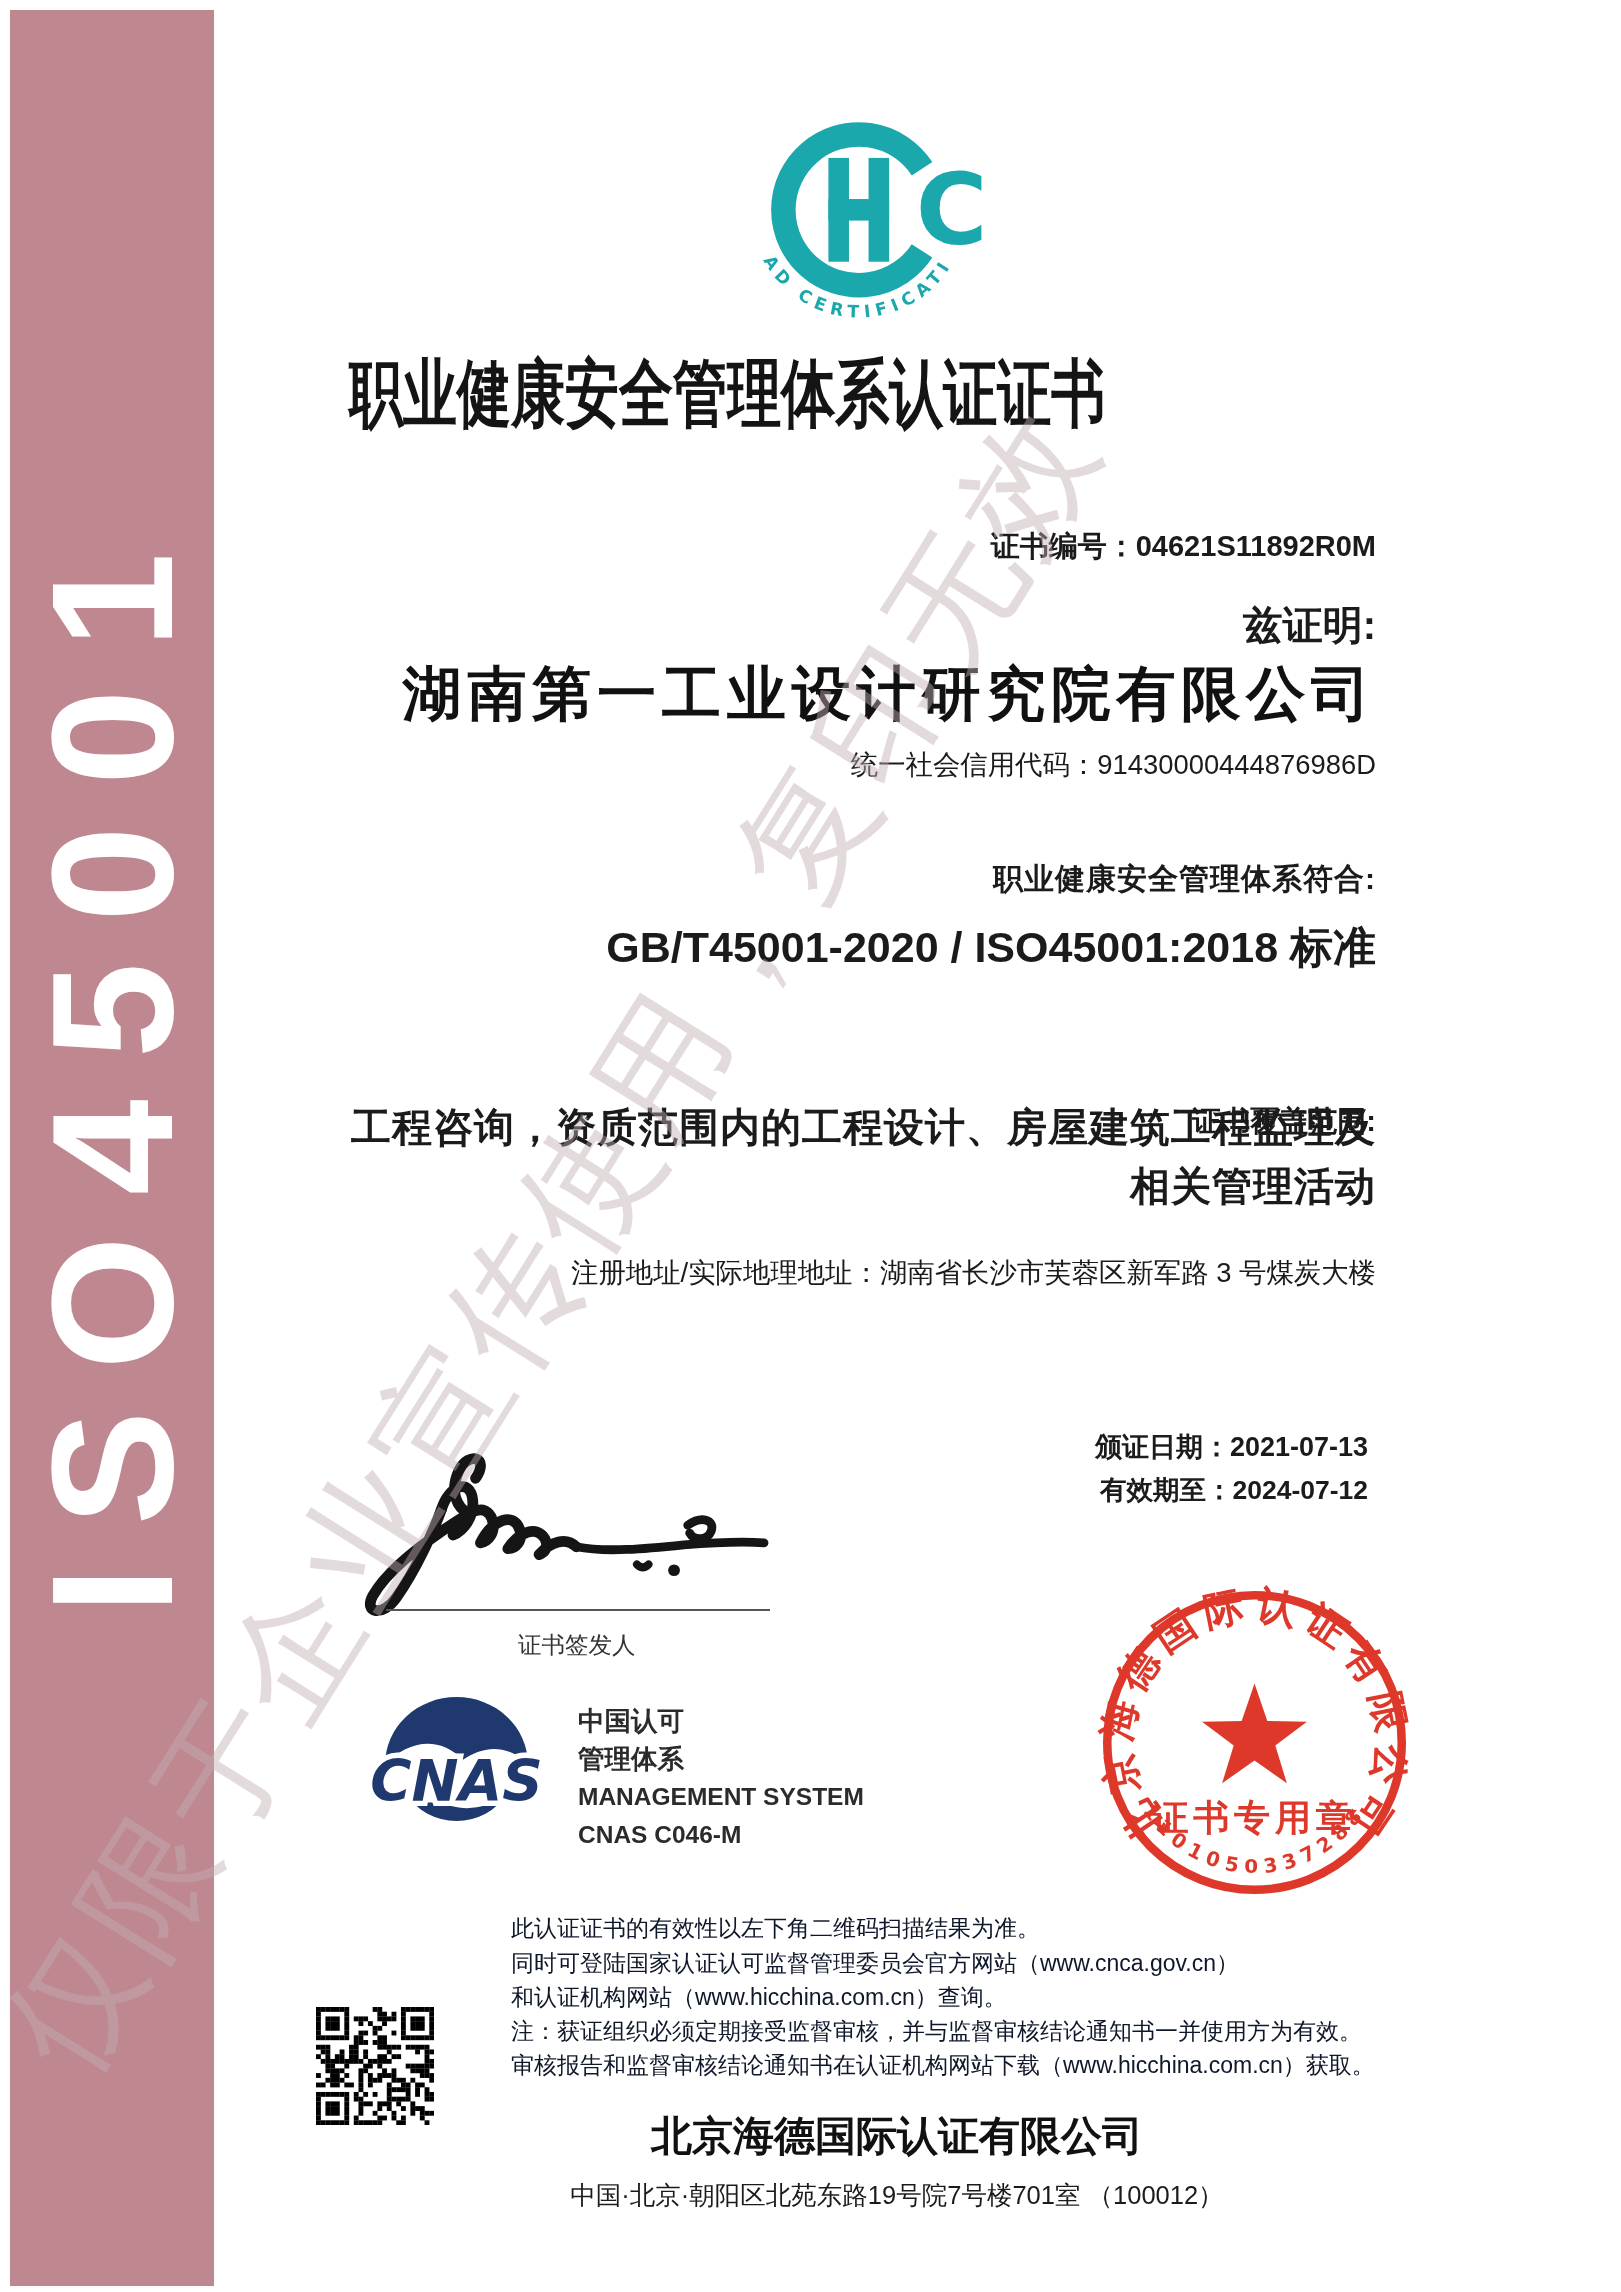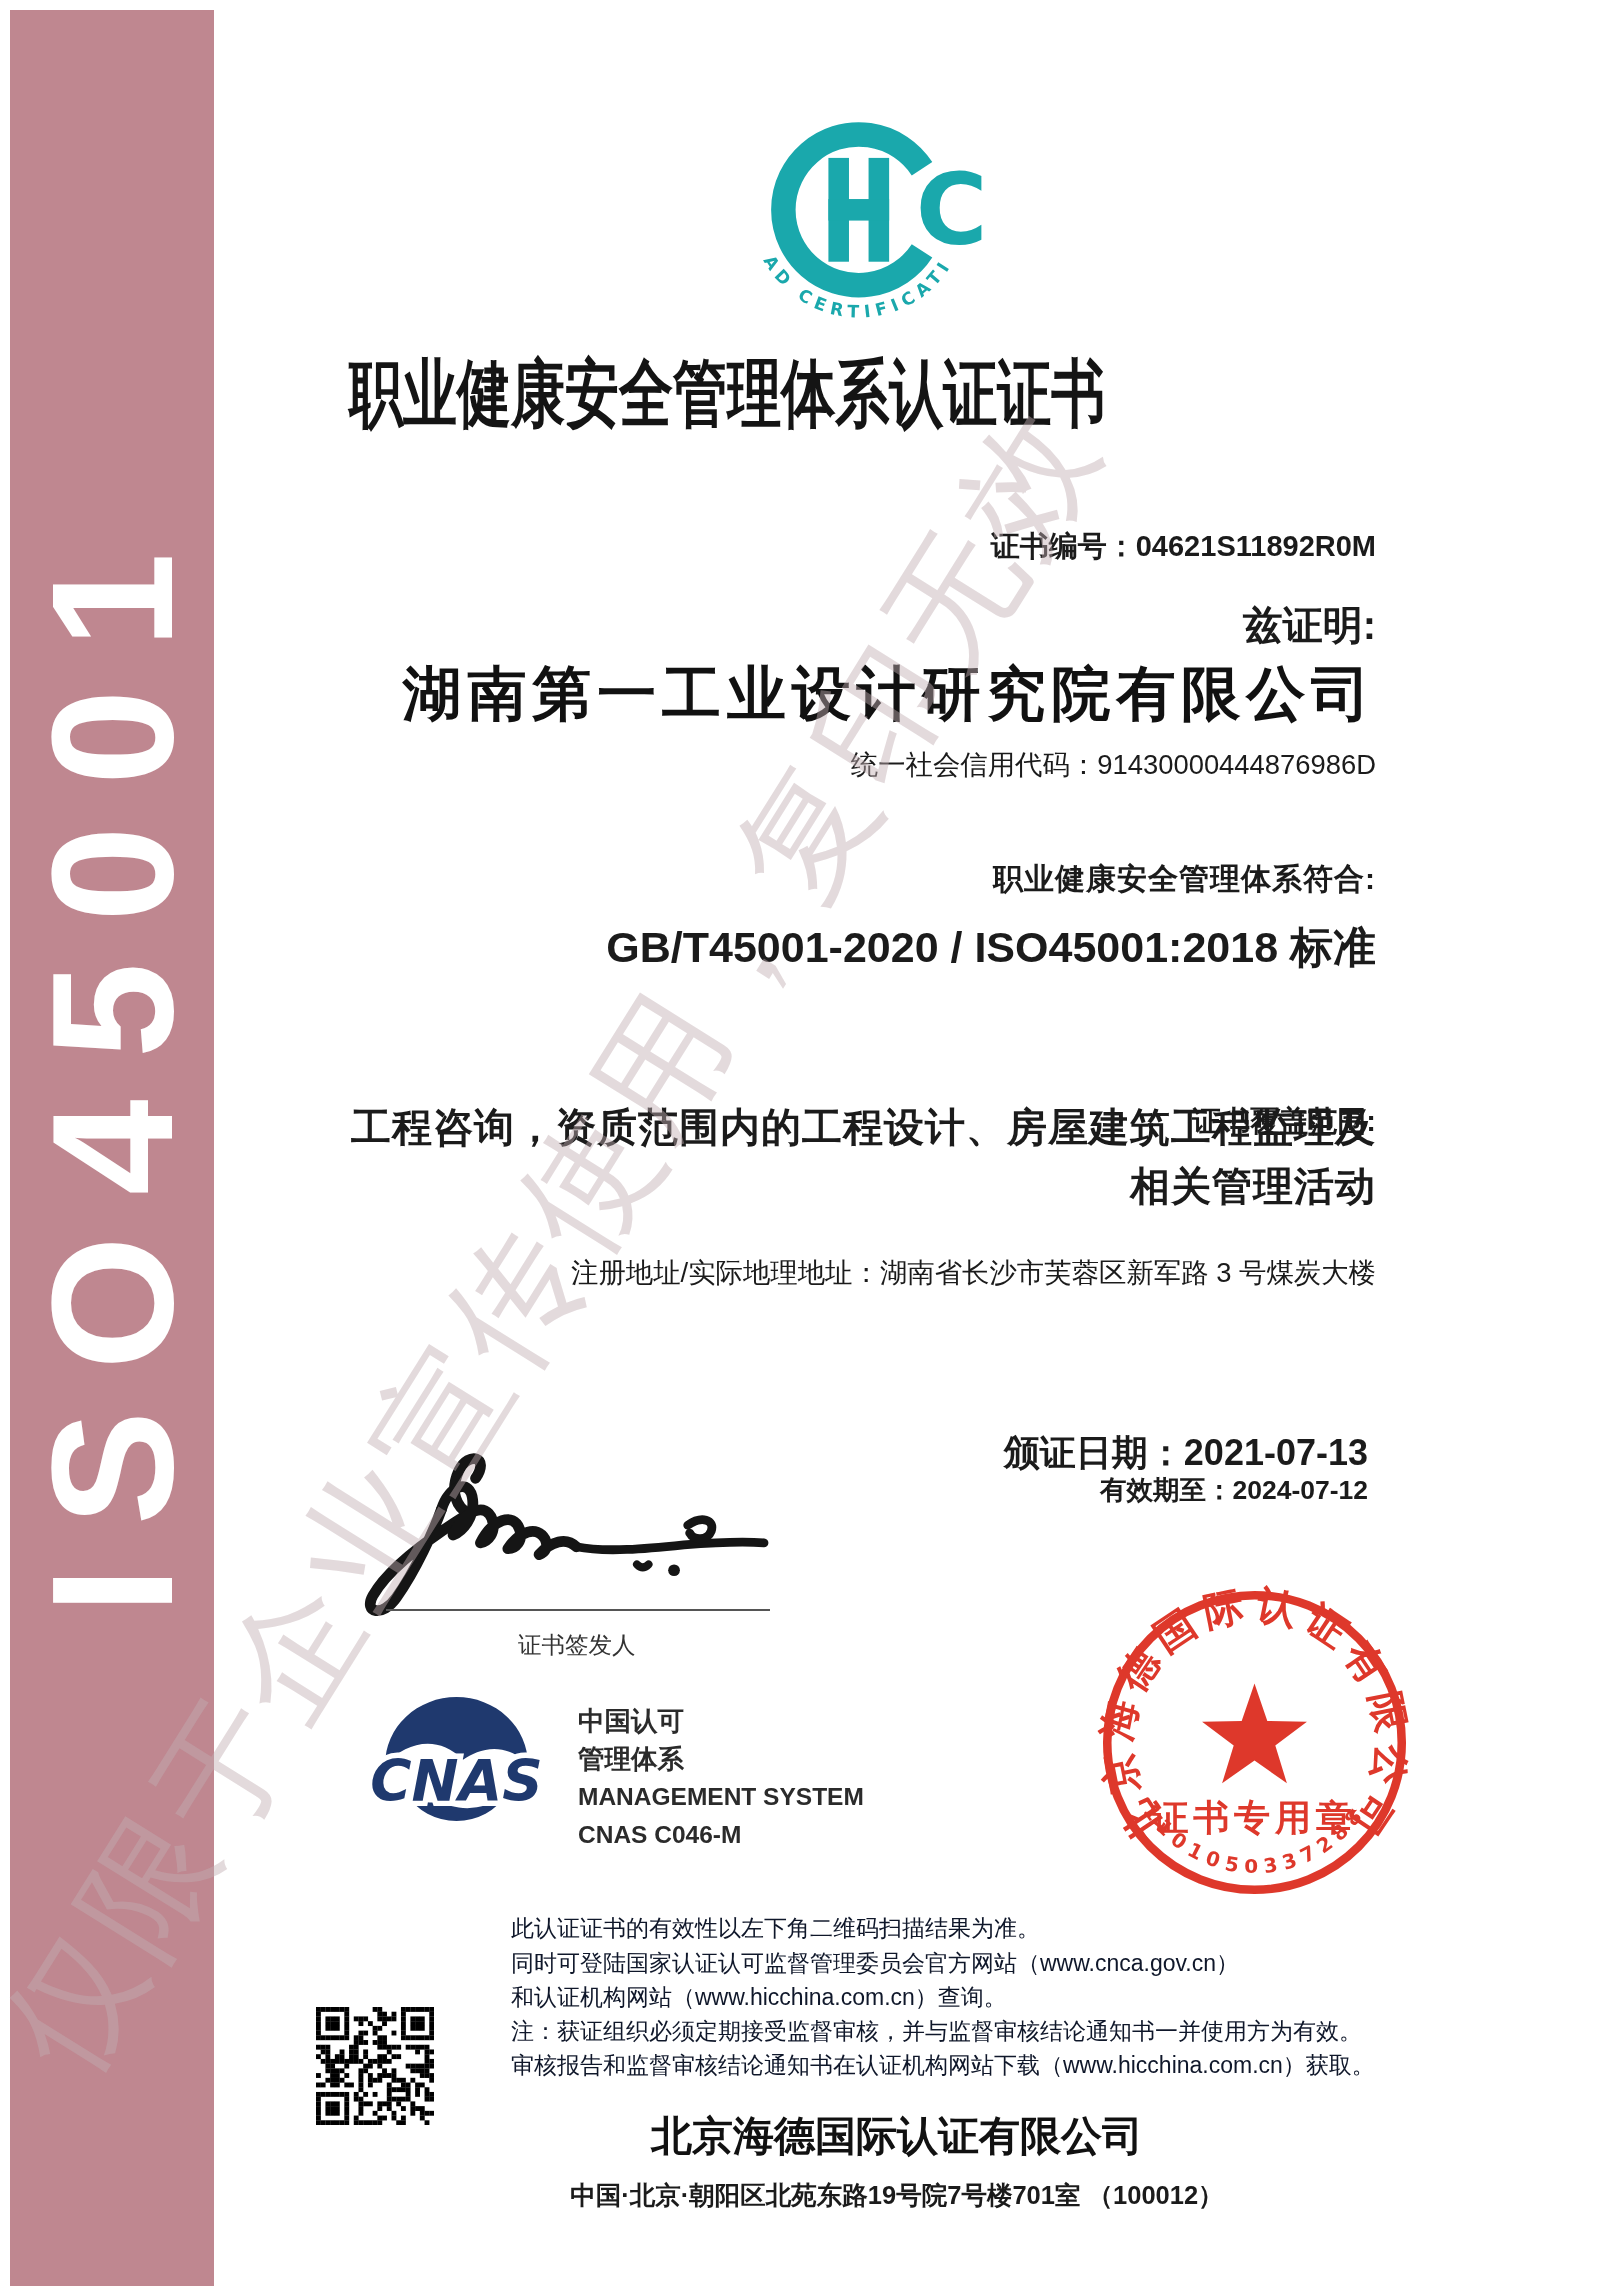--- a/index.html
+++ b/index.html
@@ -34,41 +34,41 @@
   .cert-no{top:487px;font-size:29px;font-weight:700;margin-top:40px;}
   .attest{top:598px;font-size:40px;font-weight:700;}
   .company{top:655px;font-size:59px;font-weight:900;letter-spacing:5.9px;color:#111;}
   .credit{top:747px;font-size:27.4px;font-weight:500;}
   .system{top:859px;font-size:30px;font-weight:700;letter-spacing:1px;}
   .standard{top:919px;font-size:43px;font-weight:700;}
   .scope-label{top:1102px;font-size:29px;font-weight:700;}
   .scope1{top:1100px;font-size:40px;font-weight:700;letter-spacing:1px;}
   .scope2{top:1159px;font-size:40px;font-weight:700;letter-spacing:1px;}
   .address{top:1255px;font-size:27.4px;font-weight:500;}
-  .issue-date{top:1429px;right:253px;font-size:36px;font-weight:700;}
+  .issue-date{top:1429px;right:253px;font-size:27px;font-weight:700;}
   .expiry-date{top:1472px;right:253px;font-size:26.5px;font-weight:700;}
   
   .signature{position:absolute;left:343px;top:1449px;width:490px;height:176px;}
   .sign-line{position:absolute;left:386px;top:1609px;width:384px;border-top:2px solid #555;}
   .signer-label{position:absolute;left:518px;top:1629px;font-size:23.5px;color:#333;}
   
   .cnas-logo{position:absolute;left:370px;top:1686px;width:173px;height:167px;}
   .cnas-text{position:absolute;left:578px;top:1702px;line-height:38px;color:#2b2b2b;}
   .cnas-text .cjk{font-size:26.5px;font-weight:600;}
   .cnas-text .lat{font-size:24.5px;font-weight:800;}
   
   .stamp{position:absolute;left:1093px;top:1581px;width:323px;height:323px;opacity:0.93;}
   
   .qr{position:absolute;left:316px;top:2007px;width:118px;height:118px;}
   
   .note-line{position:absolute;left:511px;font-size:23px;color:#0f172a;white-space:nowrap;}
   .n0{top:1913px;}.n1{top:1948px;}.n2{top:1982px;}.n3{top:2016px;}.n4{top:2050px;}
   
   .issuer{position:absolute;left:412px;width:970px;top:2109px;text-align:center;font-size:41px;font-weight:900;color:#111;}
-  .issuer-address{position:absolute;left:412px;width:970px;top:2178px;text-align:center;font-size:25.5px;font-weight:700;}
+  .issuer-address{position:absolute;left:412px;width:970px;top:2178px;text-align:center;font-size:25.5px;font-weight:400;}
 </style>
 </head>
 <body>
 
 <div class="page">
 
   <div class="sidebar"></div>
   <div class="sidebar-text">ISO45001</div>
 
   <div class="content">

